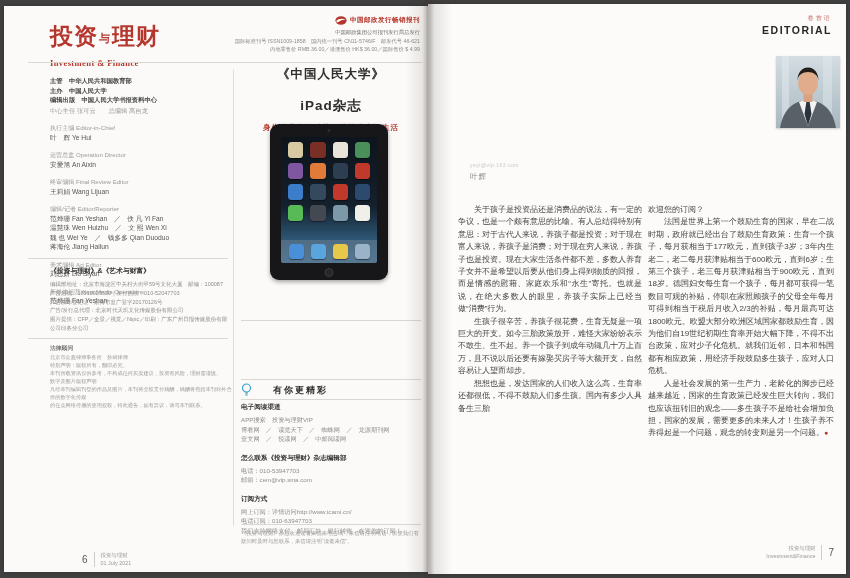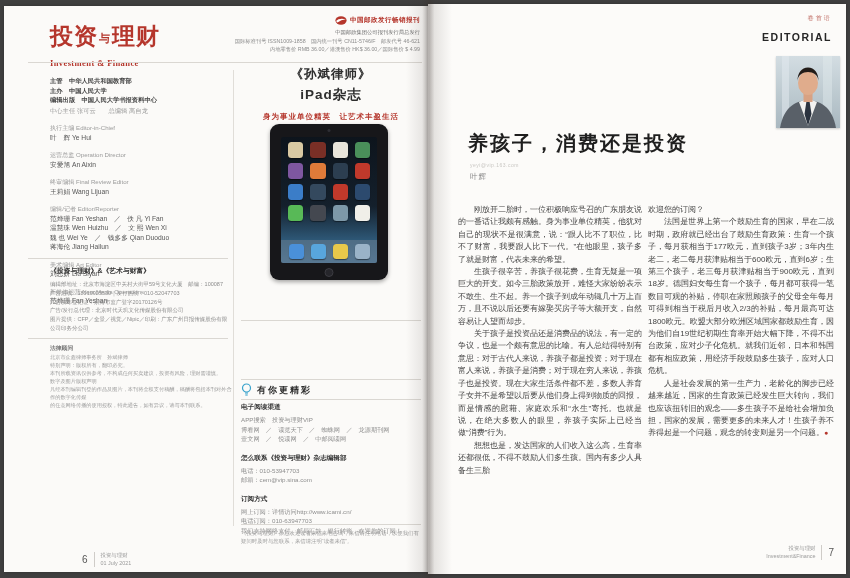--- a/index.html
+++ b/index.html
@@ -40,47 +40,47 @@
   
   .footer-left{position:absolute;left:78px;top:546px;display:flex;align-items:center;gap:6px;}
   .footer-right{position:absolute;right:12px;top:541px;display:flex;align-items:center;gap:6px;}
   .pg-num{font-size:10px;color:#555;}
   .vline{width:1px;height:15px;background:#cfccc8;}
   .ft-text{font-size:5.4px;color:#9a9a9a;line-height:7.5px;}
   .ft-text.right{text-align:right;}
   
   .ad{position:absolute;left:237px;top:60px;width:180px;text-align:center;}
   .ad-t1{font-size:12.5px;font-weight:bold;color:#2e2e2e;letter-spacing:1px;line-height:16px;}
-  .ad-t2{font-size:13.5px;font-weight:bold;color:#2e2e2e;margin-top:4px;letter-spacing:1px;}
+  .ad-t2{font-size:13.5px;font-weight:bold;color:#2e2e2e;margin-top:15px;letter-spacing:1px;}
   .ad-slogan{font-size:7.5px;color:#b5362c;margin-top:8px;letter-spacing:1px;font-weight:bold;}
   .tablet{position:absolute;left:266px;top:118px;width:118px;height:156px;background:#17171a;border-radius:9px;box-shadow:0 2px 4px rgba(0,0,0,.35);}
   .screen{position:absolute;left:11px;right:11px;top:13px;bottom:17px;border-radius:2px;overflow:hidden;
     background:linear-gradient(#0d141c,#14202c 55%,#2e5877 82%,#3c688a);}
   .app-grid{display:grid;grid-template-columns:repeat(4,1fr);gap:5px 7px;padding:5px 7px;}
   .app-icon{height:16px;border-radius:3.5px;box-shadow:0 1px 1px rgba(0,0,0,.45);display:block;}
   .dock{position:absolute;bottom:0;left:0;right:0;height:23px;display:flex;justify-content:center;align-items:center;gap:7px;
     background:rgba(140,150,160,.35);}
   .dock-icon{width:15px;height:15px;border-radius:3.5px;box-shadow:0 1px 1px rgba(0,0,0,.45);display:block;}
   .home{position:absolute;bottom:3px;left:50%;transform:translateX(-50%);width:9px;height:9px;border-radius:50%;background:#26262b;border:1px solid #3c3c42;}
   .cam{position:absolute;top:5px;left:50%;transform:translateX(-50%);width:3px;height:3px;border-radius:50%;background:#2e2e34;}
   .brandlogo{position:absolute;left:237px;top:282px;width:180px;text-align:center;}
   .brand-en{font-family:"Liberation Serif",serif;font-weight:bold;font-size:11px;color:#1f1f1f;letter-spacing:.5px;}
   .brand-cn{font-size:14px;font-weight:bold;color:#1b1b1b;line-height:15px;}
   .brand-dot{display:inline-block;width:9px;height:9px;background:#b5362c;border-radius:50%;margin:0 1px;}
-  .engage-head{position:absolute;left:237px;top:377px;display:flex;align-items:flex-end;gap:5px;}
+  .engage-head{position:absolute;left:237px;top:377px;display:flex;align-items:flex-end;gap:21px;}
   .engage-title{font-size:9px;font-weight:bold;color:#2e2e2e;letter-spacing:2px;}
   .subs{position:absolute;left:237px;top:397px;width:180px;}
   .sub-title{font-size:6.6px;font-weight:bold;color:#333;margin-bottom:3px;}
   .sub-line{font-size:6.2px;color:#8e8e8e;line-height:9.5px;}
   .sub-gap{margin-top:10px;}
   .note{position:absolute;left:237px;top:523px;width:180px;font-size:5.4px;color:#9d9d9d;line-height:8px;}
   
   .ed-label{position:absolute;right:14px;top:10px;text-align:right;}
   .label-cn{font-size:6.2px;color:#c4766e;letter-spacing:2px;}
-  .label-en{font-size:10.5px;font-weight:bold;color:#262626;letter-spacing:1.5px;margin-top:8px;}
+  .label-en{font-size:10.5px;font-weight:bold;color:#262626;letter-spacing:1.5px;margin-top:1px;}
   .portrait{position:absolute;left:348px;top:52px;width:64px;height:72px;box-shadow:0 1px 2px rgba(0,0,0,.2);}
   .ed-title{position:absolute;left:40px;top:126px;font-size:20px;font-weight:bold;color:#1e1e1e;letter-spacing:2px;}
   .ed-email{position:absolute;left:42px;top:158px;font-size:5px;color:#c9c7c3;letter-spacing:.5px;}
   .ed-author{position:absolute;left:42px;top:168px;font-size:7.5px;color:#8a8a8a;letter-spacing:1px;}
   .col{position:absolute;top:200px;height:347px;overflow:hidden;}
   .col-left{left:30px;width:184px;}
   .col-right{left:220px;width:186px;}
   .para{margin:0;font-size:8px;line-height:12.4px;color:#454545;text-align:justify;text-indent:2em;}
   .para.no-indent{text-indent:0;}
   .endmark{color:#b5362c;font-size:7px;}
@@ -175,21 +175,21 @@
       <span class="vline"></span>
       <span class="ft-text">
         <span style="display:block">投资与理财</span>
         <span style="display:block">01 July 2021</span>
       </span>
     </div>
 
     <div class="vline-col" style="left:229px;top:64px;height:456px;"></div>
 
     <div class="ad">
-      <div class="ad-t1">《孙斌律师》</div>
+      <div class="ad-t1">《中国人民大学》</div>
       <div class="ad-t2">iPad杂志</div>
       <div class="ad-slogan">身为事业单位精英　让艺术丰盈生活</div>
     </div>
 
     <div class="tablet">
       <span class="cam"></span>
       <div class="screen">
         <div class="app-grid">
             <span class="app-icon" style="background: rgb(217, 201, 163);"></span>
             <span class="app-icon" style="background: rgb(122, 47, 38);"></span>
@@ -269,28 +269,26 @@
       <rect x="6" y="0" width="7" height="72" fill="#e2eaee" opacity=".55"></rect>
       <rect x="47" y="0" width="9" height="72" fill="#e2eaee" opacity=".45"></rect>
       <path d="M4,72 C8,50 20,45 32,44 C44,45 56,50 60,72 Z" fill="#596068"></path>
       <path d="M23,46 L32,70 L41,46 L36,44 L28,44 Z" fill="#f2f2f0"></path>
       <path d="M30.5,45 L33.5,45 L35.5,58 L32,70 L28.5,58 Z" fill="#2b333f"></path>
       <rect x="27.5" y="36" width="9" height="10" fill="#d8a283"></rect>
       <ellipse cx="32" cy="27" rx="10" ry="12" fill="#e0ac8c"></ellipse>
       <path d="M21.5,25 C22,13 42,13 42.5,25 C42.5,17 38.5,11.5 32,11.5 C25.5,11.5 21.5,17 21.5,25 Z" fill="#231c18"></path>
     </svg>
 
-    <div class="ed-title">养孩子，消费还是投资</div>
     <div class="ed-email">yeyi@vip.163.com</div>
     <div class="ed-author">叶辉</div>
 
     <div class="col col-left">
-      <p class="para">刚放开二胎时，一位积极响应号召的广东朋友说的一番话让我颇有感触。身为事业单位精英，他犹对自己的现状不是很满意，说：“跟人比不了职位，比不了财富，我要跟人比下一代。”在他眼里，孩子多了就是财富，代表未来的希望。</p>
+      <p class="para">关于孩子是投资品还是消费品的说法，有一定的争议，也是一个颇有意思的比喻。有人总结得特别有意思：对于古代人来说，养孩子都是投资；对于现在富人来说，养孩子是消费；对于现在穷人来说，养孩子也是投资。现在大家生活条件都不差，多数人养育子女并不是希望以后要从他们身上得到物质的回报，而是情感的慰藉、家庭欢乐和“永生”寄托。也就是说，在绝大多数人的眼里，养孩子实际上已经当做“消费”行为。</p>
       <p class="para">生孩子很辛苦，养孩子很花费，生育无疑是一项巨大的开支。如今三胎政策放开，难怪大家纷纷表示不敢生、生不起。养一个孩子到成年动辄几十万上百万，且不说以后还要有嫁娶买房子等大额开支，自然容易让人望而却步。</p>
-      <p class="para">关于孩子是投资品还是消费品的说法，有一定的争议，也是一个颇有意思的比喻。有人总结得特别有意思：对于古代人来说，养孩子都是投资；对于现在富人来说，养孩子是消费；对于现在穷人来说，养孩子也是投资。现在大家生活条件都不差，多数人养育子女并不是希望以后要从他们身上得到物质的回报，而是情感的慰藉、家庭欢乐和“永生”寄托。也就是说，在绝大多数人的眼里，养孩子实际上已经当做“消费”行为。</p>
       <p class="para">想想也是，发达国家的人们收入这么高，生育率还都很低，不得不鼓励人们多生孩。国内有多少人具备生三胎</p>
     </div>
 
     <div class="col col-right">
       <p class="para no-indent">欢迎您的订阅？</p>
       <p class="para">法国是世界上第一个鼓励生育的国家，早在二战时期，政府就已经出台了鼓励生育政策：生育一个孩子，每月获相当于177欧元，直到孩子3岁；3年内生老二，老二每月获津贴相当于600欧元，直到6岁；生第三个孩子，老三每月获津贴相当于900欧元，直到18岁。德国妇女每生育一个孩子，每月都可获得一笔数目可观的补贴，停职在家照顾孩子的父母全年每月可得到相当于税后月收入2/3的补贴，每月最高可达1800欧元。欧盟大部分欧洲区域国家都鼓励生育，因为他们自19世纪初期生育率开始大幅下降，不得不出台政策，应对少子化危机。就我们近邻，日本和韩国都有相应政策，用经济手段鼓励多生孩子，应对人口危机。</p>
       <p class="para"><span>人是社会发展的第一生产力，老龄化的脚步已经越来越近，国家的生育政策已经发生巨大转向，我们也应该扭转旧的观念——多生孩子不是给社会增加负担，国家的发展，需要更多的未来人才！生孩子养不养得起是一个问题，观念的转变则是另一个问题。</span><span class="endmark">●</span></p>
     </div>
 
     <div class="footer-right">

